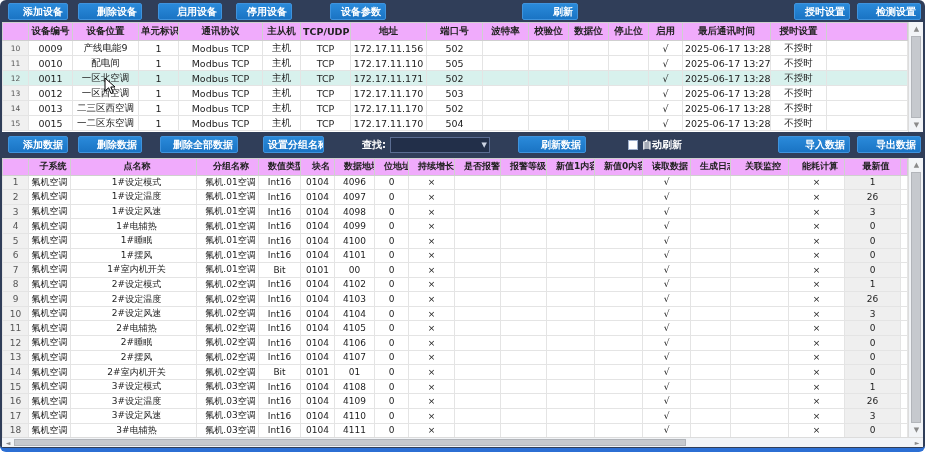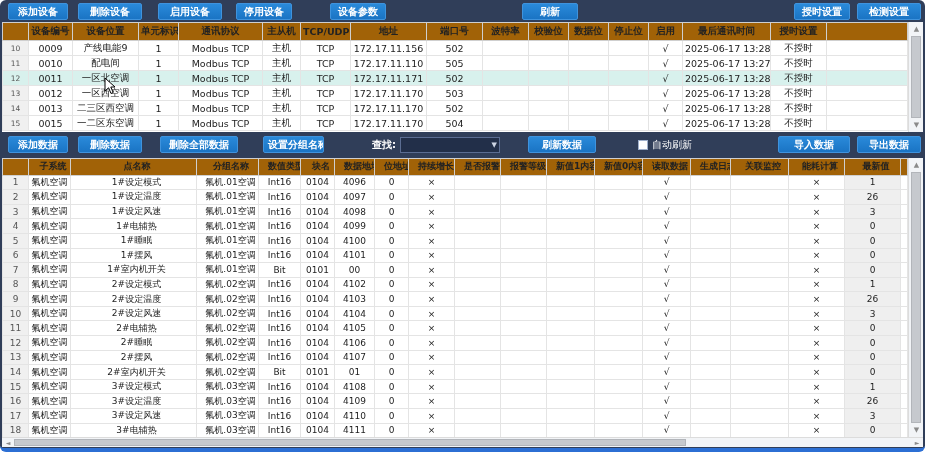--- a/index.html
+++ b/index.html
@@ -12,50 +12,50 @@
   }
   
   .toolbar { display:flex; align-items:center; flex:0 0 auto; }
   .tb1 { height:22px; }
   .tb2 { height:26px; }
   .btn {
     display:inline-block; height:17px; line-height:16px;
     background:linear-gradient(#2a8ada,#1a74c4);
     border:1px solid #3f93dd; border-radius:2px;
     color:#fff; font-size:10px; font-weight:bold;
-    text-align:center; padding:0 4px; cursor:pointer;
+    text-align:right; padding:0 4px; cursor:pointer;
     font-family:"DejaVu Sans", sans-serif; white-space:nowrap; overflow:hidden;
   }
   .find-label { color:#fff; font-size:10px; font-weight:bold; white-space:nowrap; }
   .find-box {
     position:relative; width:100px; height:16px;
     background:#222f49; border:1px solid #5b6d92;
   }
   .find-box .arrow {
     position:absolute; right:2px; top:2px; font-size:7px; color:#cdd5e4; line-height:10px;
   }
-  .checkbox-wrap { display:flex; align-items:center; }
+  .checkbox-wrap { display:flex; align-items:center;font-weight:bold; }
   .checkbox {
     width:10px; height:10px; background:#fff; border:1px solid #9fb0cc; display:inline-block;
   }
   .checkbox-label { color:#fff; font-size:10px; margin-left:4px; white-space:nowrap; }
   
   .gridbox { background:#fff; margin:0 2px; overflow:hidden; }
   .gridbox1 { height:110px; display:flex; }
   .gridbox2 { flex:1 1 auto; display:flex; flex-direction:column; margin-bottom:1px; }
   .grid2-row { flex:1 1 auto; display:flex; overflow:hidden; }
   .tablewrap { flex:1 1 auto; overflow:hidden; }
   table { border-collapse:collapse; table-layout:fixed; width:100%; }
   th, td {
     border:1px solid #e4e4e4; font-size:9.5px; font-weight:normal;
     color:#1d1d1d; text-align:center; padding:0 2px;
     white-space:nowrap; overflow:hidden;
   }
   thead th {
-    background:#a16207; border-color:#cfcfcf; color:#222;
+    background:#f0abfc; border-color:#cfcfcf; color:#222;
     font-weight:bold; height:18px;
   }
   .t2 thead th { height:17px; font-size:9px;padding-left:9px; }
   tbody th { background:#f0f0f0; color:#555; font-size:7.5px; font-weight:normal; }
   .t1 tbody td, .t1 tbody th { height:15px; }
   .t2 tbody td, .t2 tbody th { height:14.6px; font-size:9px; }
   .col-point, .col-group { text-align:center; padding-left:8px; }
   .col-latest { background:#efefef; }
   tr.selected td, tr.selected th {
     background:#d8f1ed; border-top:1px dashed #2fa89c; border-bottom:1px dashed #2fa89c;
@@ -86,21 +86,21 @@
   .hscroll .right { right:0; }
   .hscroll .thumb {
     position:absolute; top:1px; bottom:1px; left:12px; width:73%;
     background:#c6c9ce; border:1px solid #b2b5ba; cursor:pointer;
   }
   
   .cursor { position:absolute; left:104px; top:77px; z-index:20; pointer-events:none; }
   
   .ml4{margin-left:4px}.ml8{margin-left:8px}.ml10{margin-left:10px}.ml14{margin-left:14px}
   .ml16{margin-left:16px}.ml18{margin-left:18px}.ml25{margin-left:25px}.ml28{margin-left:28px}
-  .ml34{margin-left:48px}.ml38{margin-left:38px}.ml42{margin-left:42px}.ml136{margin-left:136px}
+  .ml34{margin-left:38px}.ml38{margin-left:38px}.ml42{margin-left:42px}.ml136{margin-left:136px}
   .mla{margin-left:auto}.mr4{margin-right:4px}.mr7{margin-right:7px}
   .w60{width:60px}.w62{width:56px}.w64{width:64px}.w68{width:68px}.w70{width:72px}
   .w78{width:78px}.w80{width:61px}
 </style>
 </head>
 <body>
 
 <div class="window">
 
   <div class="toolbar tb1">

